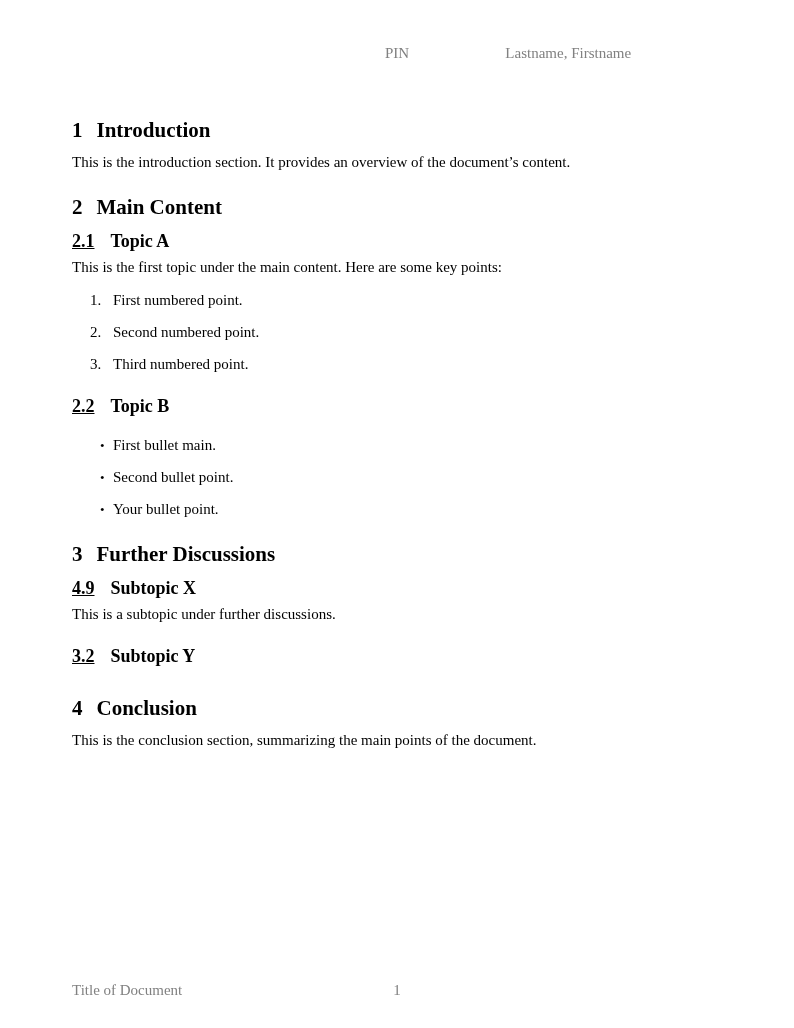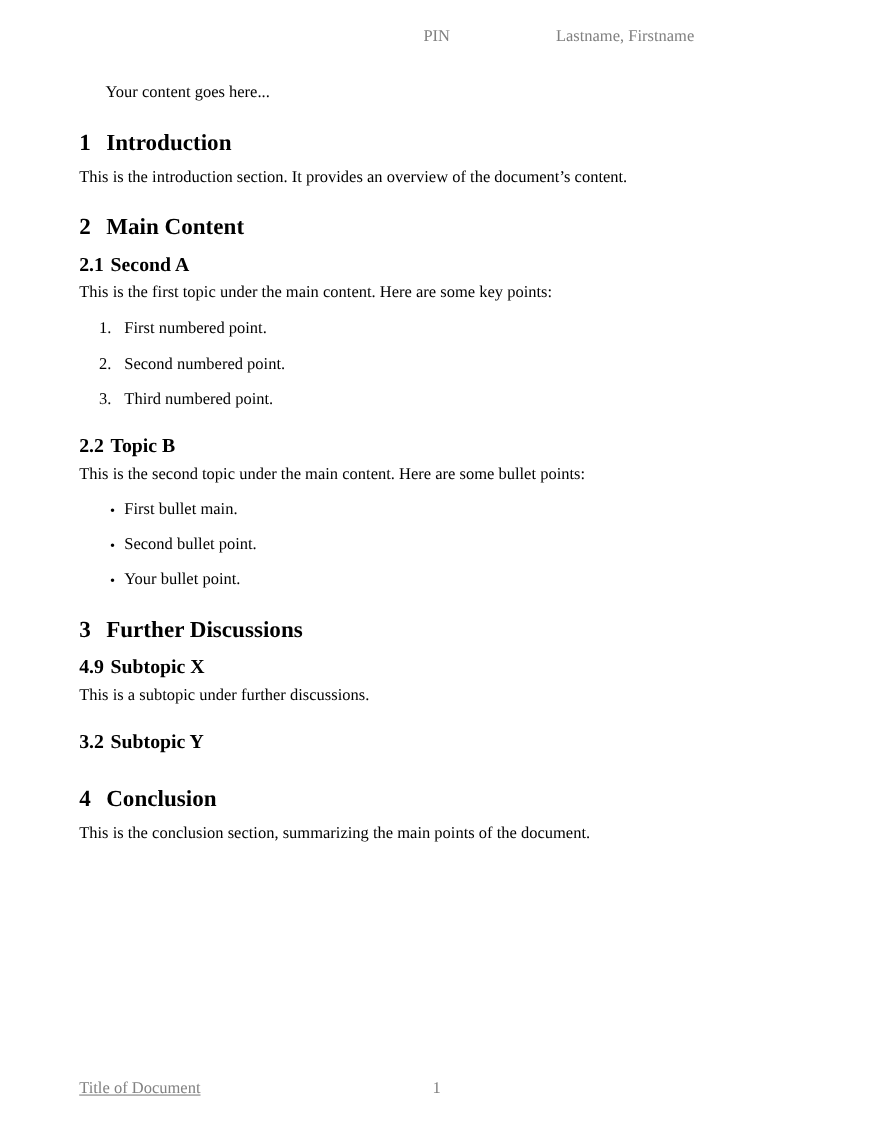--- a/index.html
+++ b/index.html
@@ -7,21 +7,21 @@
   body {
     width: 794px; height: 1028px;
     font-family: "Liberation Serif", "DejaVu Serif", serif;
     color: #000000;
     position: relative;
     overflow: hidden;
   }
   .page {
     position: relative;
     width: 794px; height: 768px;
-    padding: 24px 72px 0 72px;
+    padding: 44px 72px 0 72px;
     background: #ffffff;
   }
   .running-header {
     display: flex;
     font-size: 15px;
     line-height: 19px;
     color: var(--muted, #818181);
     padding-bottom: 32px;
   }
   .running-header .h-left  { flex: 1; }
@@ -41,65 +41,64 @@
     padding: 23px 0 10px 0;
   }
   .subsec {
     font-size: 18px;
     line-height: 22px;
     font-weight: bold;
     padding: 21px 0 6px 0;
   }
   .sec + .subsec { padding-top: 0; }
   .sec .num    { margin-right: 14px; }
-  .subsec .num { margin-right: 6px; }
+  .subsec .num { margin-right: 16px; text-decoration: underline; }
 
   .olist { padding: 14px 0 0 18px; }
   .ulist { padding: 13px 0 0 28px; }
   .li { display: flex; font-size: 15px; line-height: 19px; margin-bottom: 13px; }
   .li:last-child { margin-bottom: 0; }
   .olist .li .marker { width: 23px; flex: 0 0 23px; }
   .ulist .li .marker { width: 13px; flex: 0 0 13px; font-size: 13px; }
 
   .running-footer {
     position: absolute;
     left: 72px; right: 72px; top: 981px;
     display: flex;
     font-size: 15px;
     line-height: 19px;
     color: var(--muted, #818181);
   }
-  .running-footer .f-left  { flex: 1; text-decoration: underline; }
+  .running-footer .f-left  { flex: 1; }
   .running-footer .f-center{ flex: 1; text-align: center; }
   .running-footer .f-right { flex: 1; text-align: right; }
 </style>
 </head>
 <body>
 
 <div class="page">
 
   <div class="running-header">
     <span class="h-left"></span>
     <span class="h-center">PIN</span>
     <span class="h-right">Lastname, Firstname</span>
   </div>
 
-  <p class="para lead">Your content goes here...</p>
 
   <div class="sec">
     <span class="num">1</span><span>Introduction</span>
   </div>
   <p class="para">This is the introduction section. It provides an overview of the document’s content.</p>
 
   <div class="sec">
     <span class="num">2</span><span>Main Content</span>
   </div>
 
   <div class="subsec">
-    <span class="num">2.1</span><span>Second A</span>
+    <span class="num">2.1</span><span>Topic A</span>
   </div>
   <p class="para">This is the first topic under the main content. Here are some key points:</p>
 
   <div class="olist">
     <div class="li">
       <span class="marker">1.</span>
       <span>First numbered point.</span>
     </div>
     <div class="li">
       <span class="marker">2.</span>
@@ -107,21 +106,20 @@
     </div>
     <div class="li">
       <span class="marker">3.</span>
       <span>Third numbered point.</span>
     </div>
   </div>
 
   <div class="subsec">
     <span class="num">2.2</span><span>Topic B</span>
   </div>
-  <p class="para">This is the second topic under the main content. Here are some bullet points:</p>
 
   <div class="ulist">
     <div class="li">
       <span class="marker">•</span>
       <span>First bullet main.</span>
     </div>
     <div class="li">
       <span class="marker">•</span>
       <span>Second bullet point.</span>
     </div>

